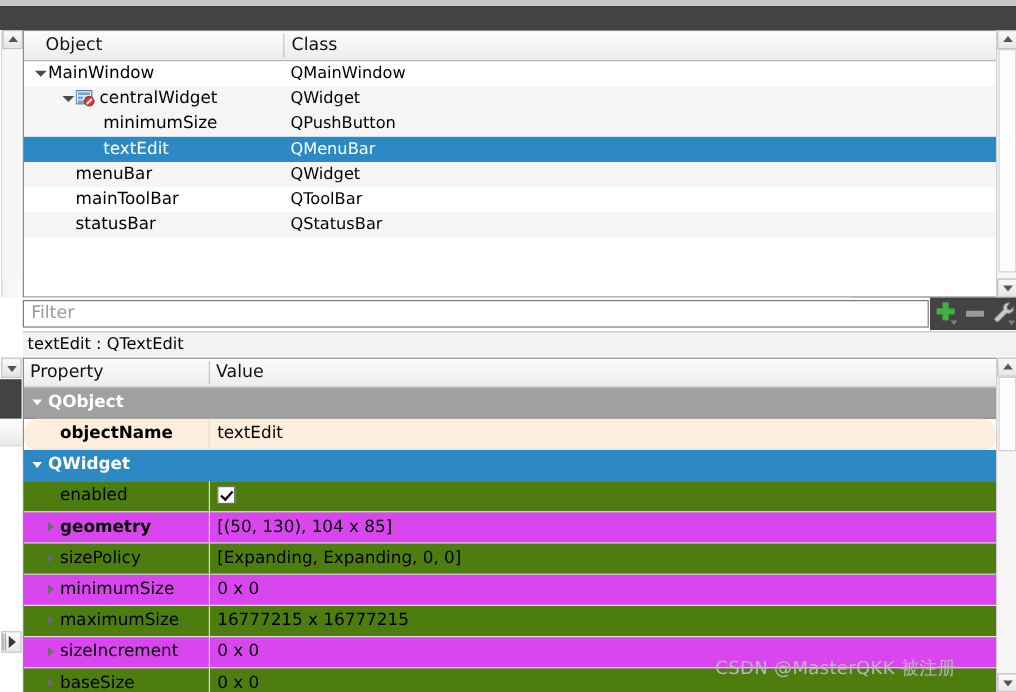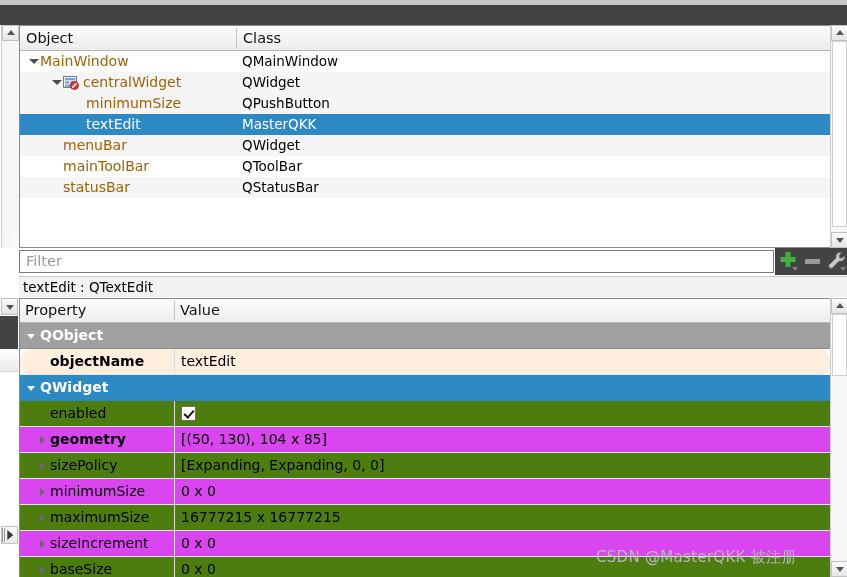--- a/index.html
+++ b/index.html
@@ -38,21 +38,21 @@
        border-bottom:1px solid #b6b6b6;}
   .hdr .cell{position:absolute;top:0;height:24px;line-height:24px;font-size:14.5px;color:#111;padding-left:6px;box-sizing:border-box;}
   .hdr .div{position:absolute;top:2px;height:20px;width:1px;background:#c4c4c4;}
 
   .rows{position:relative;}
   .row{position:relative;height:21px;line-height:21px;white-space:nowrap;}
   .row.alt{background:#f5f5f5;}
   .row.sel{background:#2d89c4;color:#fff;}
   .row .c-obj{position:absolute;left:0;top:0;height:21px;overflow:hidden;}
   .row .c-cls{position:absolute;left:216px;top:0;height:21px;overflow:hidden;padding-left:6px;}
-  .row .name{color:#a16207;font-size:14px;}
+  .row .name{color:#000000;font-size:14px;}
   .row.sel .name,.row.sel .c-cls{color:#ffffff;}
 
   .twisty{display:inline-block;width:12px;height:21px;vertical-align:top;position:relative;}
   .twisty::after{content:"";position:absolute;left:1px;top:8px;
     width:0;height:0;border-left:5px solid transparent;border-right:5px solid transparent;border-top:5px solid #4d4d4d;}
   .wicon{display:inline-block;width:17px;height:14px;vertical-align:-3px;position:relative;margin-right:3px;}
 
   
   .filter-row{position:absolute;left:0;top:248px;width:710px;height:27px;background:#ffffff;}
   .filter-box{position:absolute;left:19px;top:2px;width:755px;height:23px;border:1px solid #7a7a7a;background:#fff;box-sizing:border-box;}
@@ -123,21 +123,21 @@
 
     <div class="vscroll left">
       <div class="sb-btn up">
           <span class="arrow-up"></span>
         </div>
       <div class="sb-track"></div>
     </div>
 
     <div class="tree-frame">
       <div class="hdr">
-        <div class="cell" style="left:0;width:216px;">Object</div>
+        <div class="cell" style="left:12px;width:216px;">Object</div>
         <div class="div" style="left:216px;"></div>
         <div class="cell" style="left:217px;right:0;">Class</div>
       </div>
       <div class="rows" id="tree-rows">
           <div class="row">
             <div class="c-obj" style="left: 8px;"><span class="twisty"></span><span class="name">MainWindow</span></div>
             <div class="c-cls">QMainWindow</div>
           </div>
           <div class="row alt">
             <div class="c-obj" style="left: 31px;"><span class="twisty"></span><span class="wicon"><svg width="17" height="14" viewBox="0 0 17 14">
@@ -150,21 +150,21 @@
                   <rect x="8.3" y="8.7" width="6.2" height="1.6" fill="#ffffff" transform="rotate(-45 11.4 9.4)"></rect>
                 </svg></span><span class="name">centralWidget</span></div>
             <div class="c-cls">QWidget</div>
           </div>
           <div class="row alt">
             <div class="c-obj" style="left: 54px;"><span class="twisty" style="visibility: hidden;"></span><span class="name">minimumSize</span></div>
             <div class="c-cls">QPushButton</div>
           </div>
           <div class="row sel">
             <div class="c-obj" style="left: 54px;"><span class="twisty" style="visibility: hidden;"></span><span class="name">textEdit</span></div>
-            <div class="c-cls">MasterQKK</div>
+            <div class="c-cls">QMenuBar</div>
           </div>
           <div class="row alt">
             <div class="c-obj" style="left: 31px;"><span class="twisty" style="visibility: hidden;"></span><span class="name">menuBar</span></div>
             <div class="c-cls">QWidget</div>
           </div>
           <div class="row">
             <div class="c-obj" style="left: 31px;"><span class="twisty" style="visibility: hidden;"></span><span class="name">mainToolBar</span></div>
             <div class="c-cls">QToolBar</div>
           </div>
           <div class="row alt">

